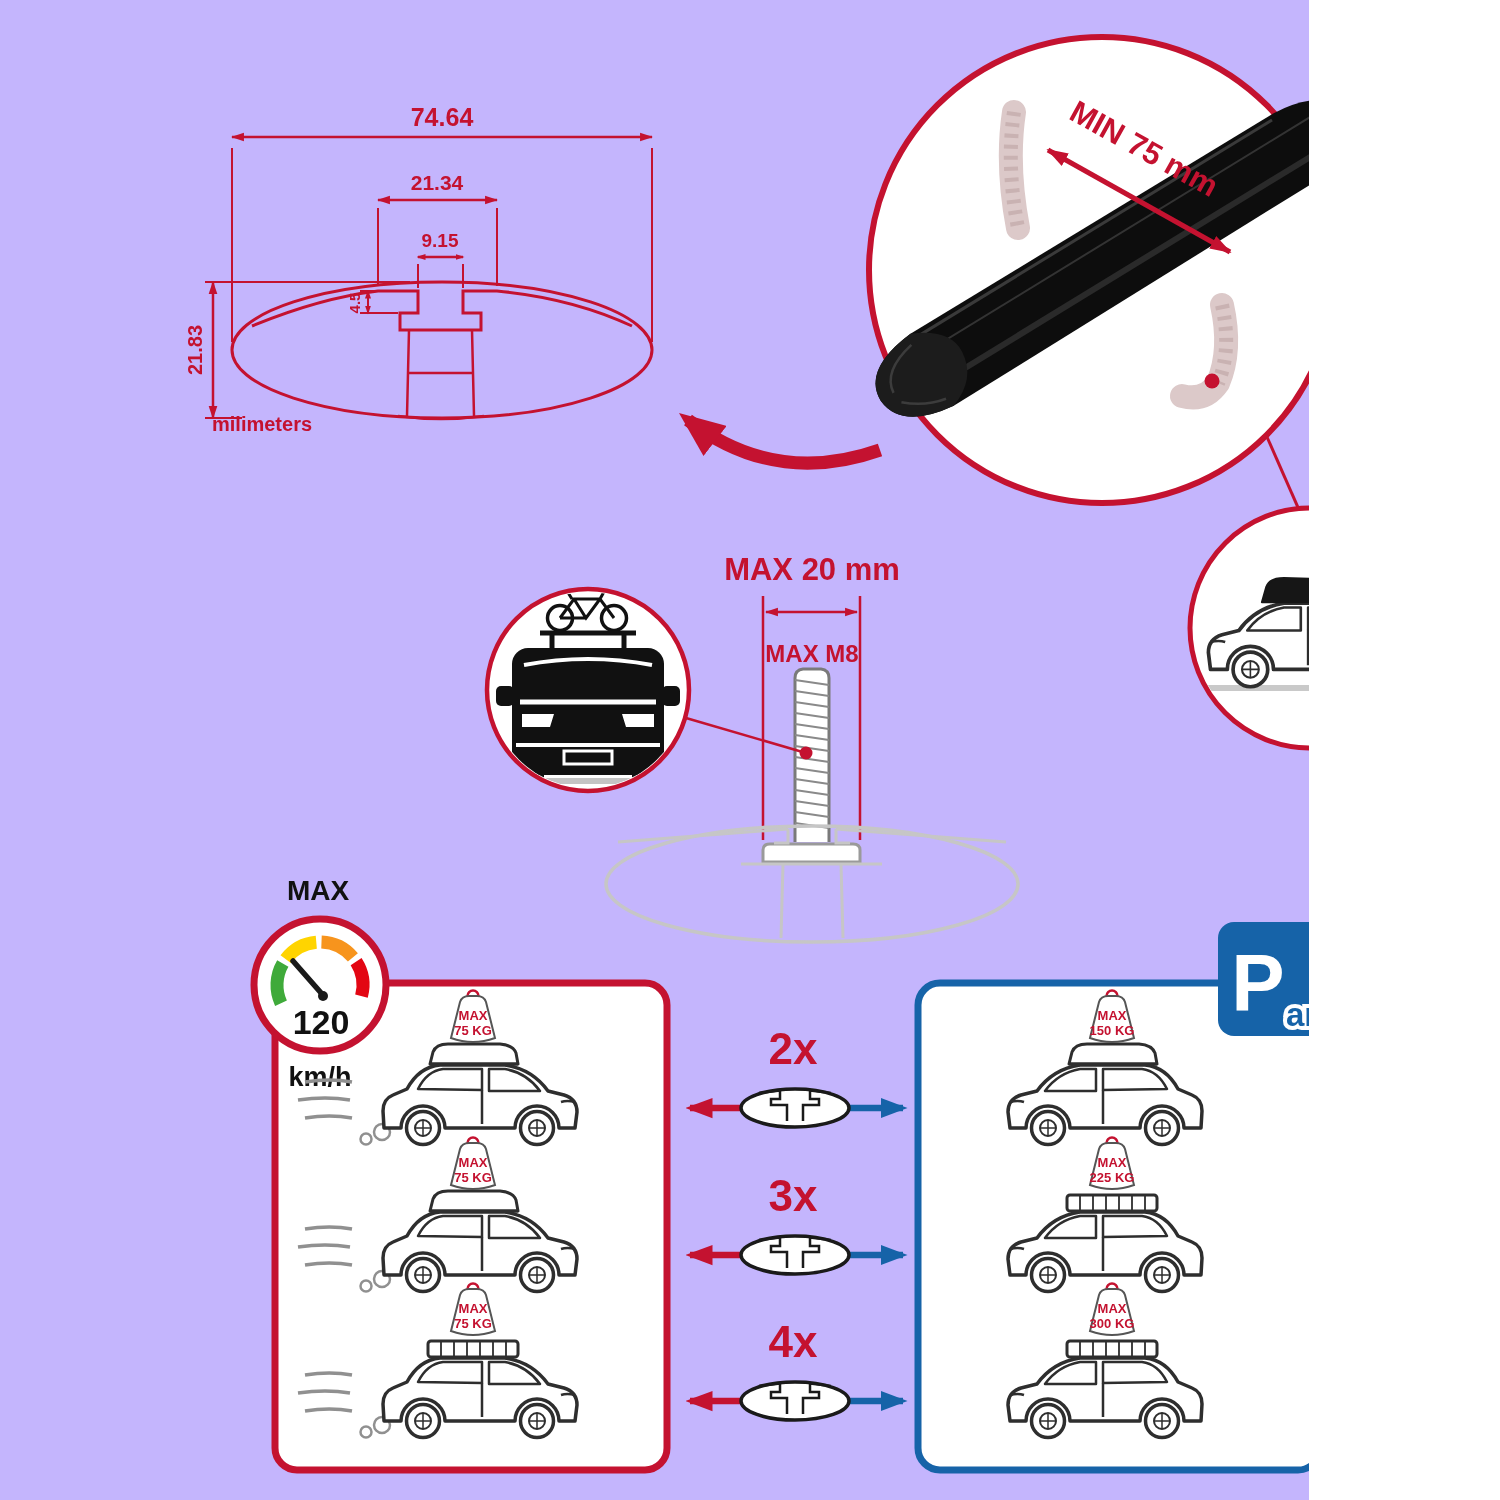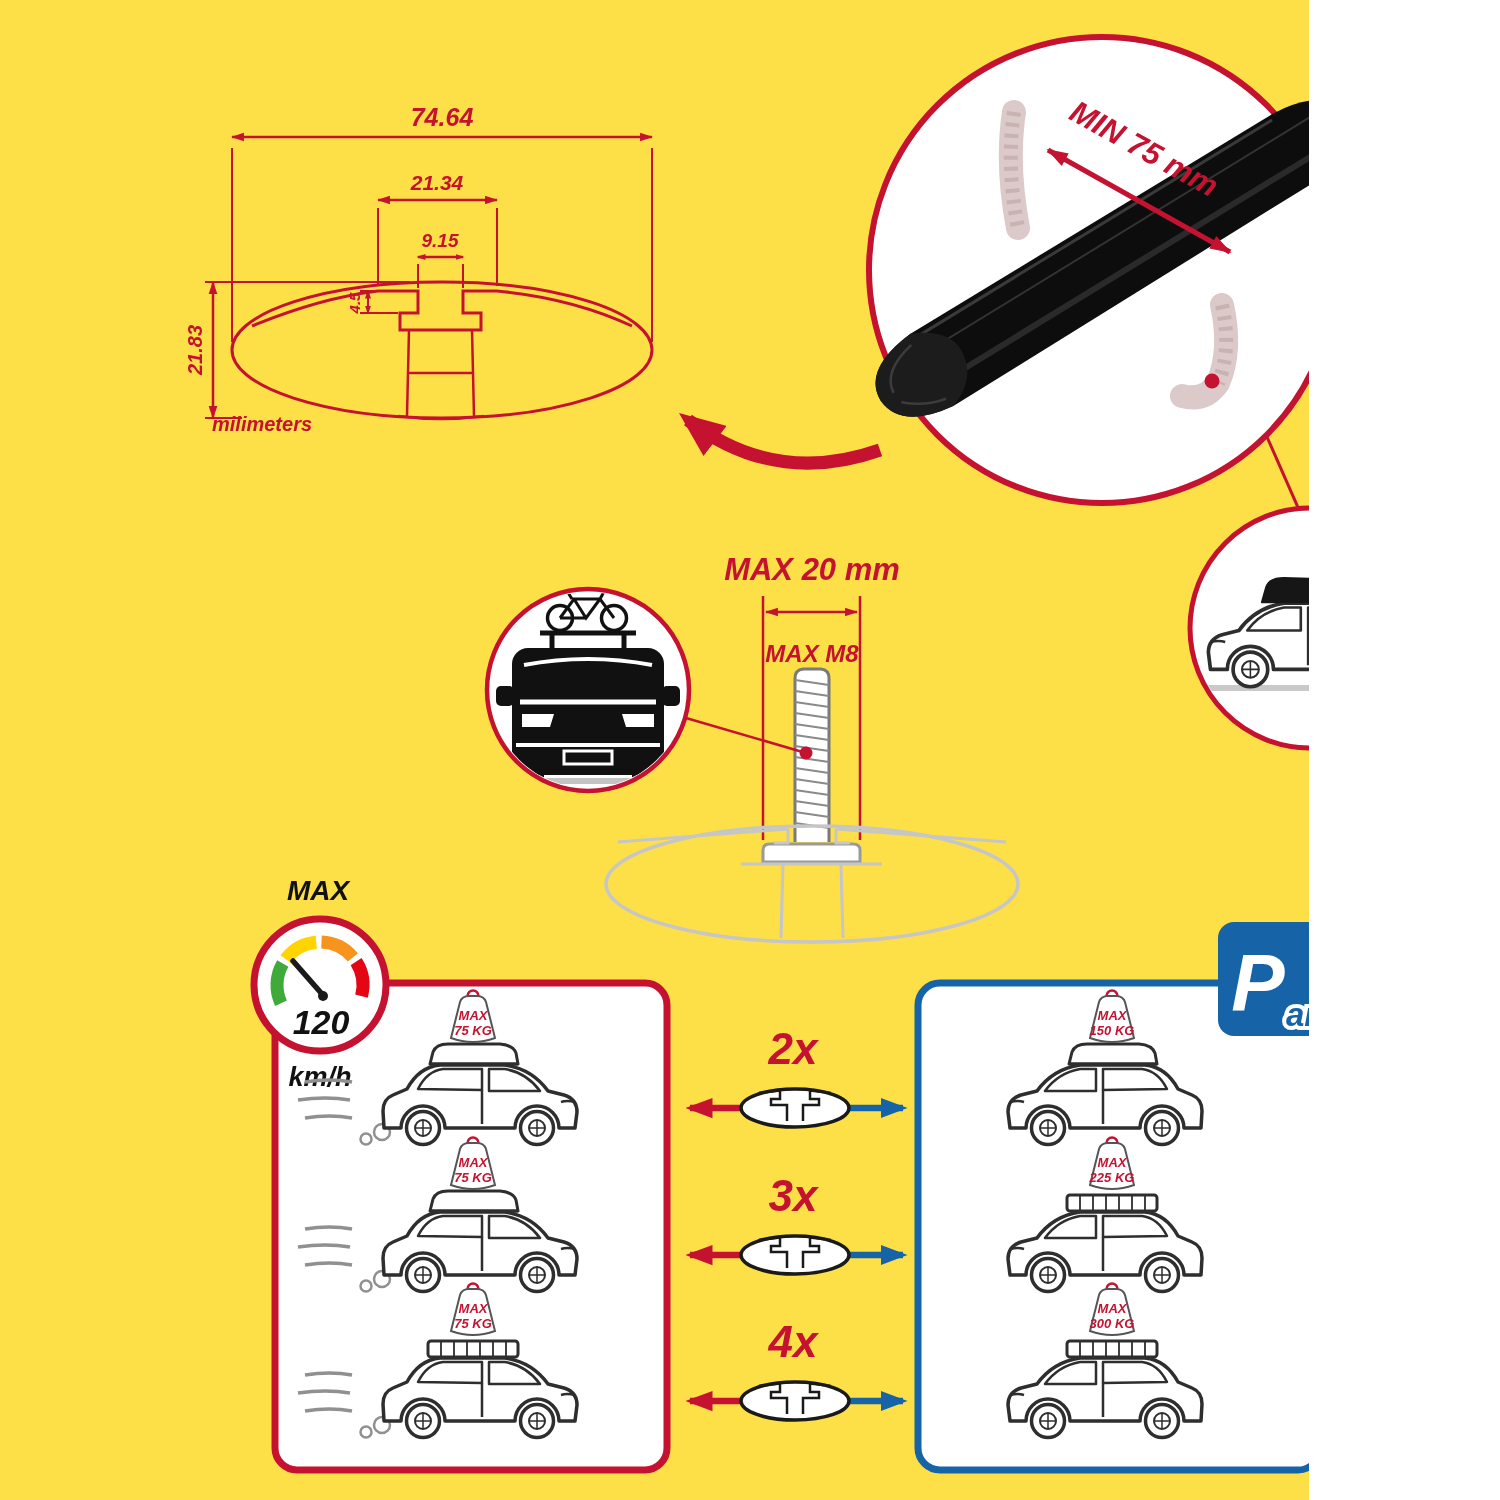--- a/index.html
+++ b/index.html
@@ -1,19 +1,18 @@
 <!DOCTYPE html>
 <html><head>
 <meta charset="utf-8">
 <style>
   html,body{margin:0;padding:0;background:#ffffff;}
   .stage{
-    position:relative;width:1309px;height:1500px;background:#fde047;overflow:hidden;
+    position:relative;width:1309px;height:1500px;background:#c4b5fd;overflow:hidden;
     font-family:"Liberation Sans", sans-serif;
-    font-style:italic;
   }
   svg{position:absolute;left:0;top:0;}
   text{font-family:"Liberation Sans", sans-serif;}
   .dim-text{fill:#c41230;font-weight:bold;}
   .tag-text{fill:#c41230;font-weight:bold;font-size:13px;text-anchor:middle;}
 </style>
 </head>
 <body>
 
 <div class="stage">

